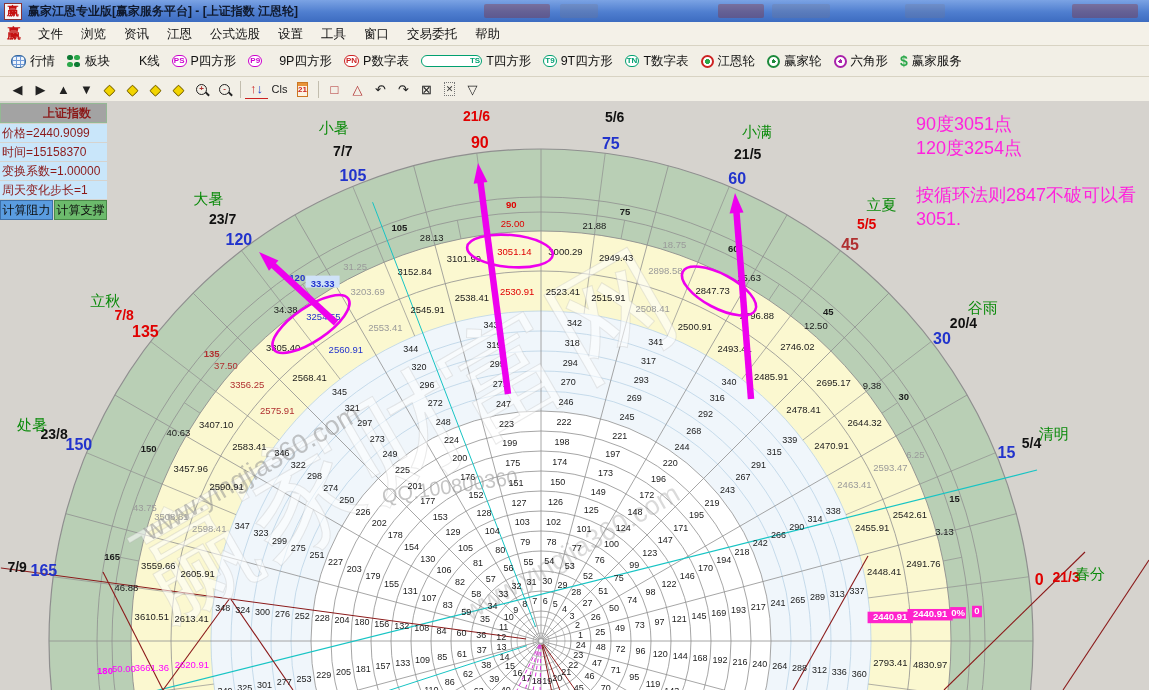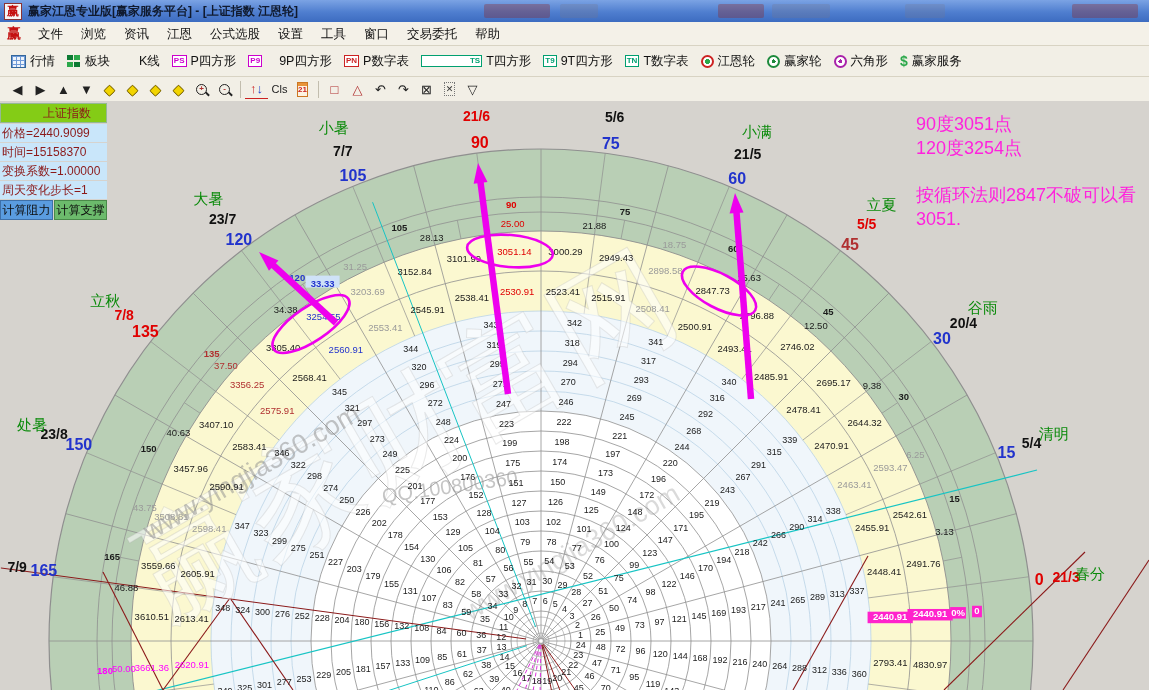--- a/index.html
+++ b/index.html
@@ -15,21 +15,21 @@
   .tb-art{position:absolute;top:4px;height:14px;border-radius:2px;}
   
   .menubar{position:absolute;top:22px;left:0;right:0;height:23px;background:#f4f1e8;
     border-bottom:1px solid #d8d3c3;display:flex;align-items:center;padding-left:5px;}
   .menu-logo{color:#c41111;font-weight:bold;font-size:14px;margin:0 8px 0 2px;}
   .menu-item{font-size:12.5px;color:#111;padding:2px 9px;cursor:default;}
   
   .toolbar{position:absolute;top:46px;left:0;right:0;height:30px;background:#f2efe6;
     border-bottom:1px solid #d8d3c3;display:flex;align-items:center;padding-left:5px;}
   .tbtn{display:flex;align-items:center;gap:4px;padding:2px 6px;font-size:12.5px;color:#111;cursor:default;}
-  .tic{flex:none;display:inline-block;}
+  .tic{flex:none;display:inline-block;border-radius:6px;}
   .ic-grid{width:13px;height:11px;border:1px solid #33669b;background-color:#eef4fb;
     background-image:repeating-linear-gradient(#6f9ad8 0 1px,transparent 1px 4px),
                      repeating-linear-gradient(90deg,#6f9ad8 0 1px,transparent 1px 4px);}
   .ic-blocks{width:6px;height:5px;background:#0d7a33;box-shadow:7px 0 0 #2ba84a,0 7px 0 #2ba84a,7px 7px 0 #0d7a33;margin:0 8px 7px 0;}
   .ic-candle{width:13px;height:13px;
     background:linear-gradient(90deg,transparent 0 2px,#cc2222 2px 5px,transparent 5px 8px,#11995 5 8px,#119955 8px 11px,transparent 11px);}
   .ic-badge{font-weight:bold;font-size:8px;line-height:10px;border:1px solid currentColor;
     padding:0 1px;background:#fff;}
   .ic-wheel{width:9px;height:9px;border-radius:50%;border:2px solid #cc2222;
     background:radial-gradient(circle,#2ba84a 0 2.5px,#fff 2.5px);}
@@ -55,21 +55,21 @@
   .ic-lens::after{content:"";position:absolute;width:5px;height:1.5px;background:#222;
     transform:rotate(45deg);right:-4px;bottom:-1px;}
   .ic-xbox{width:12px;height:12px;border:1px dotted #777;color:#333;font-size:9px;
     line-height:12px;text-align:center;}
   
   .chart{position:absolute;top:101px;left:0;width:1149px;height:589px;background:#d6d3ce;overflow:hidden;}
   .chart svg{position:absolute;top:0;left:0;}
   svg text{font-family:"Liberation Sans","DejaVu Sans",sans-serif;}
   
   .info-panel{position:absolute;left:0;top:2px;width:107px;font-size:12px;z-index:5;}
-  .ip-header{background:#84cc16;color:#8b1a1a;font-weight:normal;text-align:center;
+  .ip-header{background:#a3a3a3;color:#8b1a1a;font-weight:bold;text-align:center;
     height:18px;line-height:18px;border:1px solid #94b894;padding-left:27px;}
   .ip-row{background:#c9e6fa;color:#8b1a1a;height:18px;line-height:18px;padding-left:2px;
     margin-top:1px;white-space:nowrap;overflow:hidden;}
   .ip-buttons{display:flex;margin-top:1px;}
   .ip-btn{height:18px;line-height:18px;flex:1;text-align:center;color:#0d0d0d;cursor:default;}
   .ip-btn-resist{background:#5a9ce0;border:1px solid #3f70a8;}
   .ip-btn-support{background:#6cba6c;border:1px solid #4a8a4a;margin-left:1px;}
   
   .notes{position:absolute;left:916px;top:11px;color:#ff22dd;font-size:18px;line-height:24px;
     white-space:nowrap;z-index:5;}

